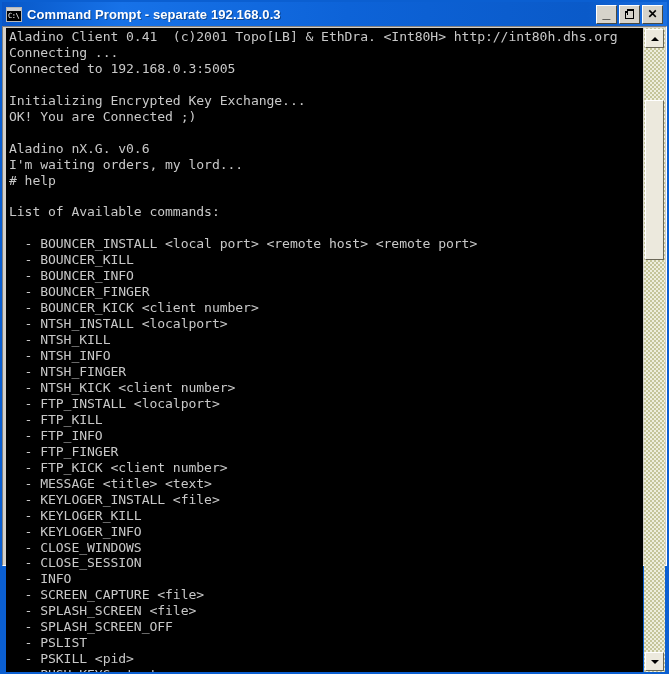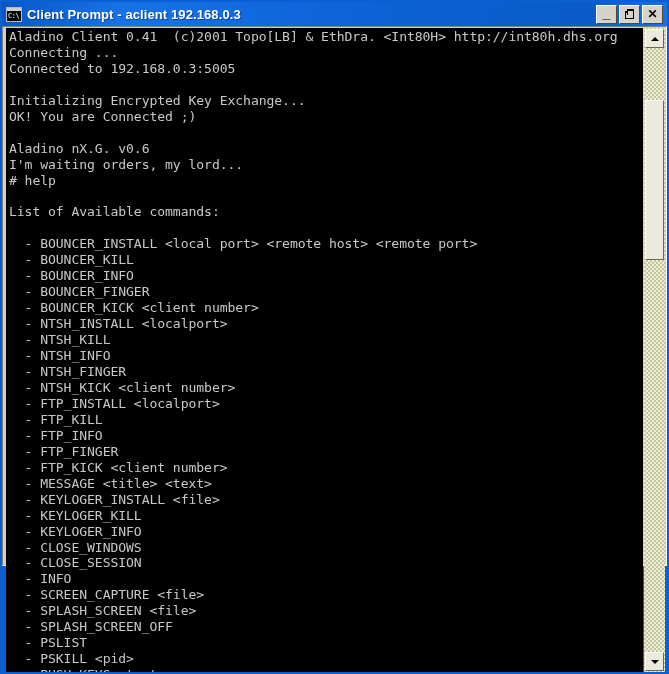--- a/index.html
+++ b/index.html
@@ -237,21 +237,21 @@
 <body>
 
 <div id="window">
   <div id="frame"></div>
 
   <div id="titlebar">
     <div id="title-icon">
       <div class="bar"></div>
       <div class="prompt">C:\</div>
     </div>
-    <div id="title-text">Client Prompt - aclient 192.168.0.3</div>
+    <div id="title-text">Command Prompt - separate 192.168.0.3</div>
     <div id="titlebuttons">
       <div class="tbtn min">
         <span class="glyph">_</span>
       </div>
       <div class="tbtn">
         <span class="restore-box"></span>
         <span class="restore-box2"></span>
       </div>
       <div class="tbtn">
         <span class="glyph">✕</span>

